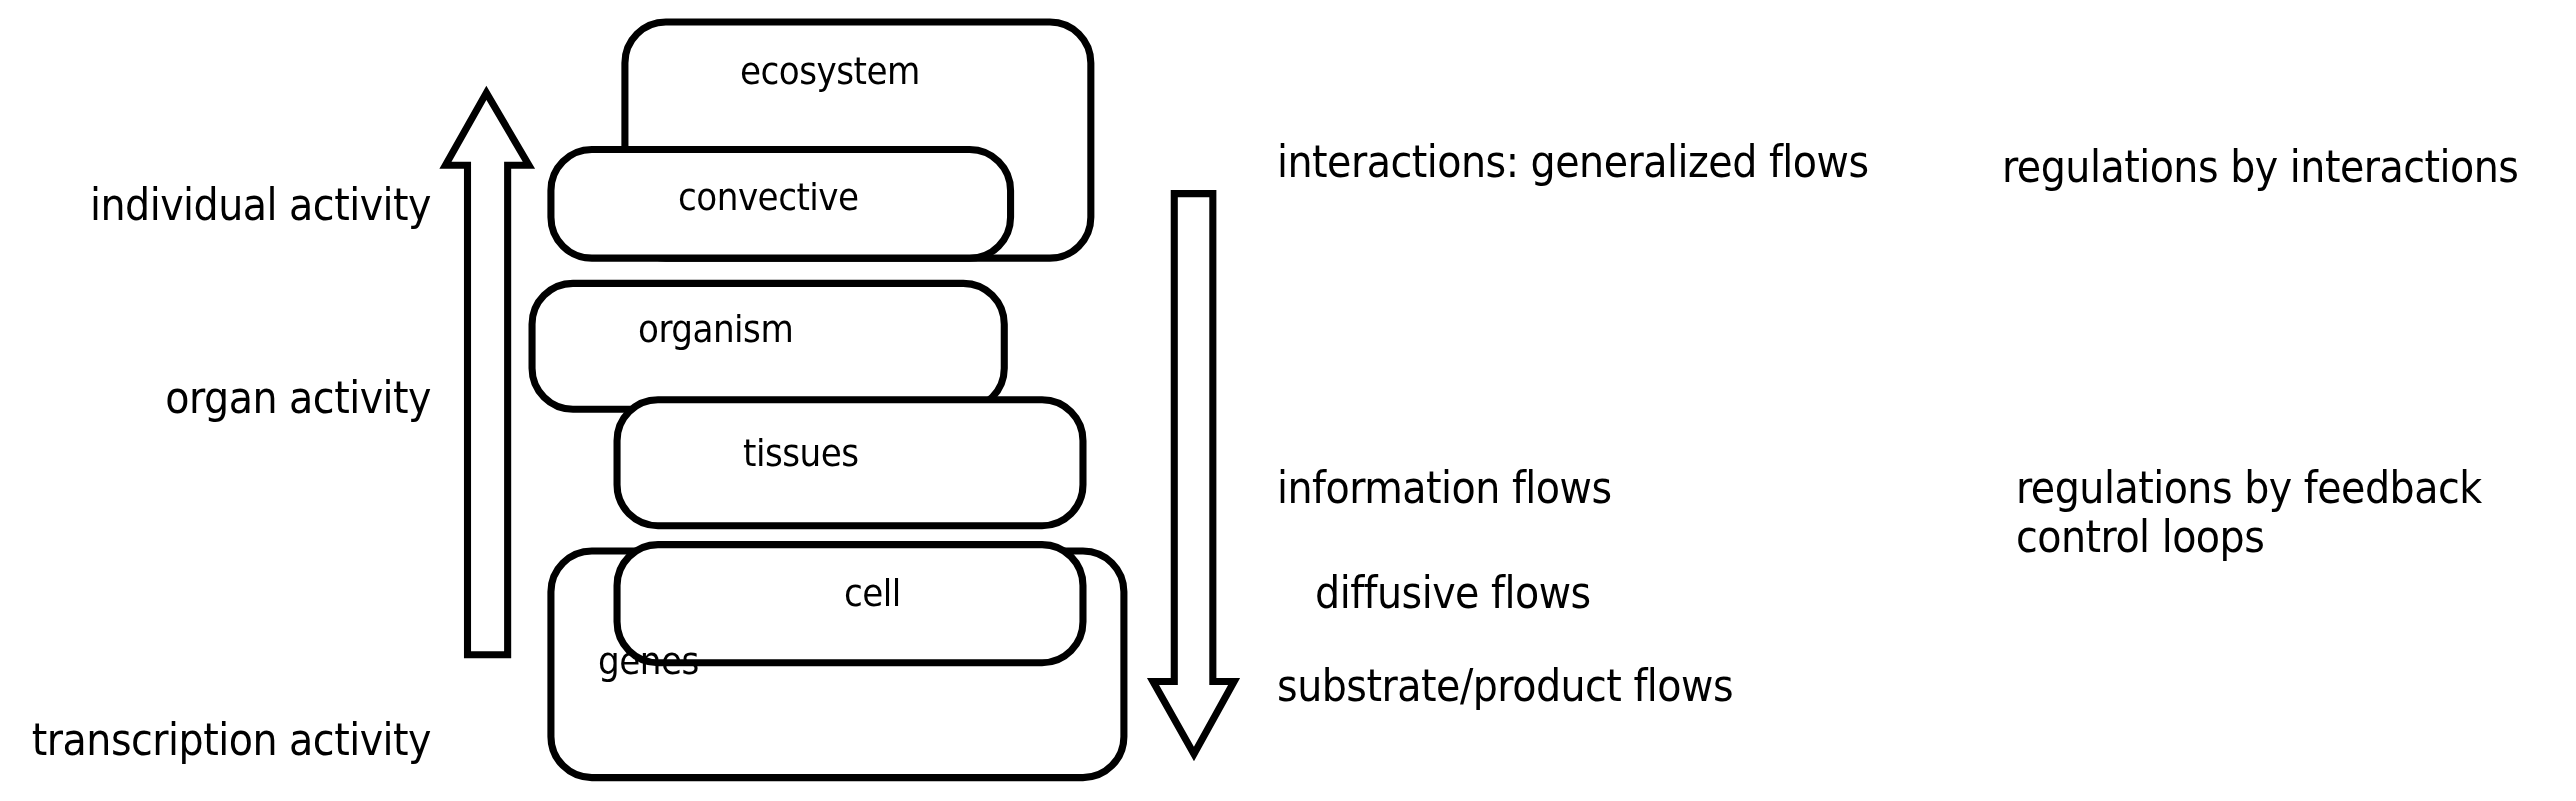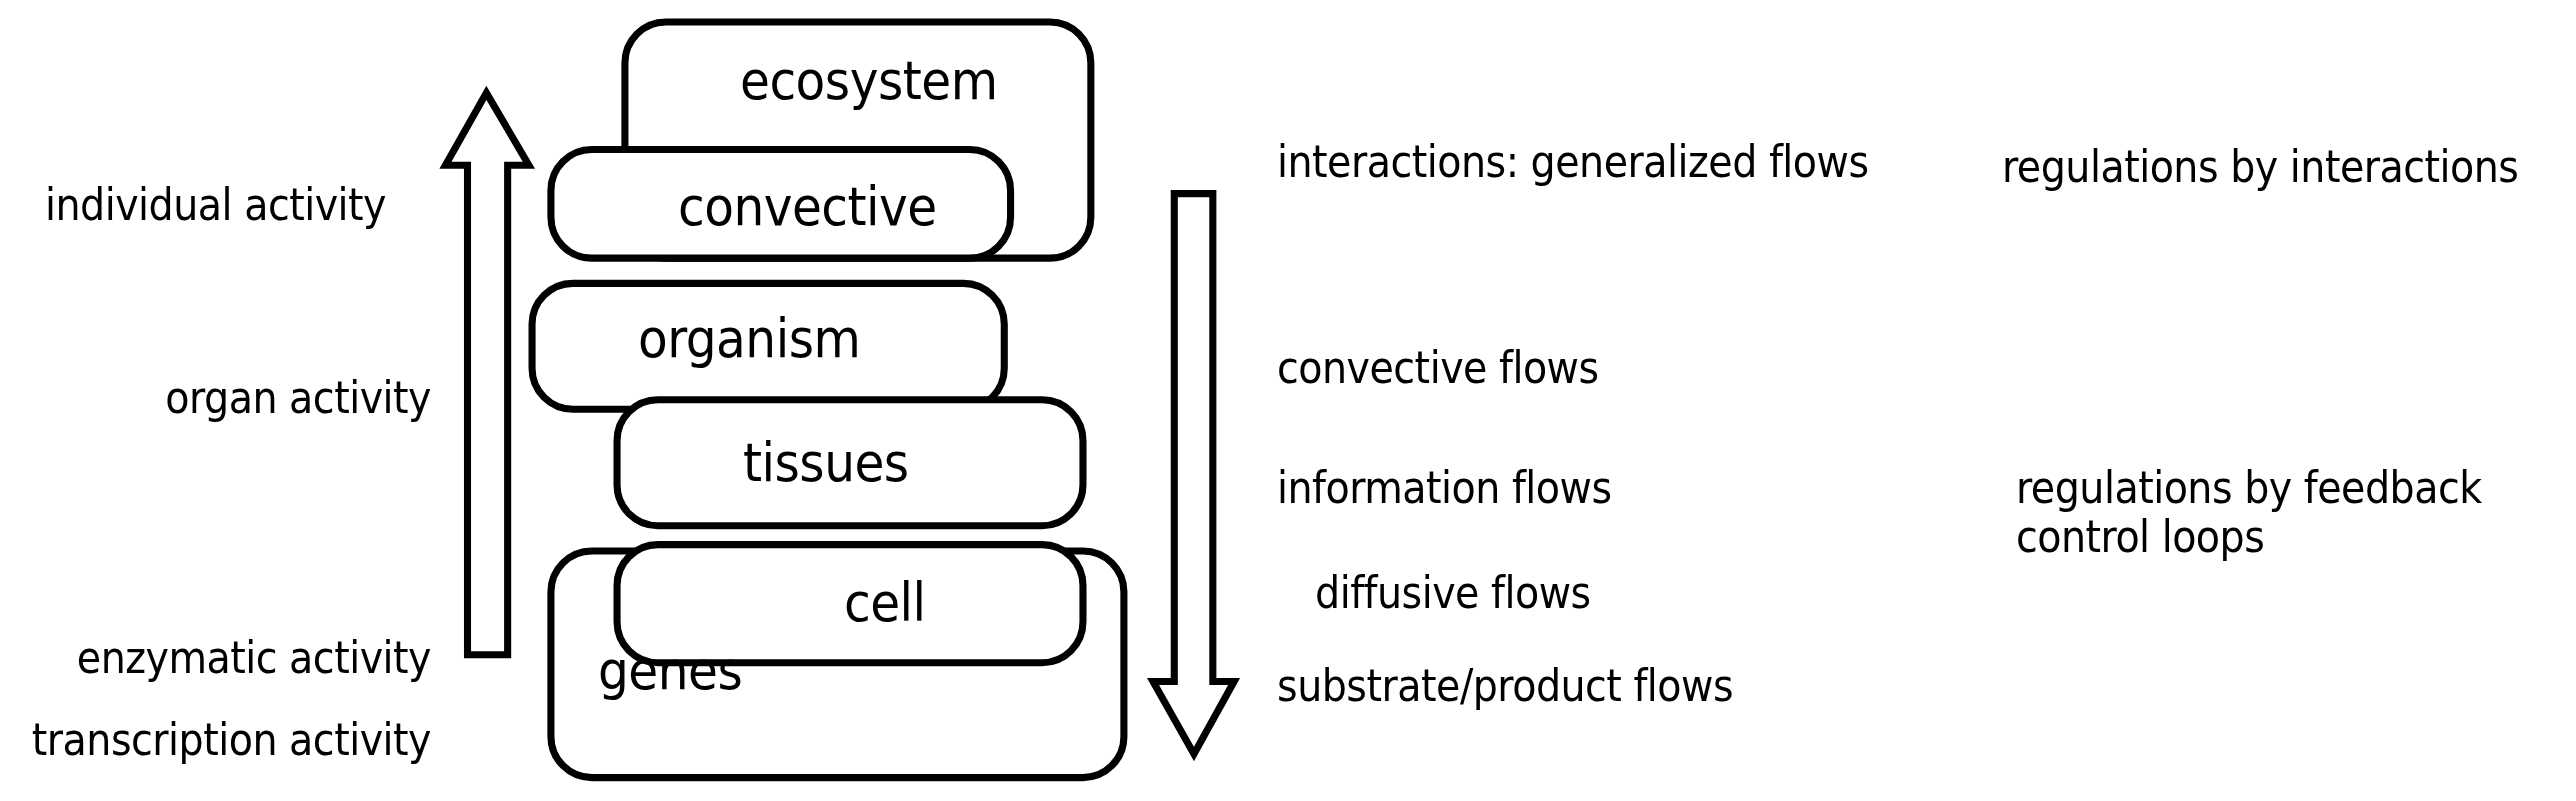--- a/index.html
+++ b/index.html
@@ -34,21 +34,21 @@
     white-space: nowrap;
     font-weight: 400;
   }
   .lbl.two-line {
     white-space: pre-line;
     line-height: 1.12;
   }
   .box-label {
     position: absolute;
     color: #000000;
-    font-size: 54px;
+    font-size: 38px;
     letter-spacing: -0.5px;
     white-space: nowrap;
     font-weight: 400;
   }
   
   .left-col {
     text-align: right;
   }
   .arrow-outline {
     fill: #ffffff;
@@ -92,31 +92,29 @@
 
   <div class="box-label" style="left:638px; top:307px;">organism</div>
 
   <div class="box-label" style="left:743px; top:431px;">tissues</div>
 
   <div class="box-label" style="left:844px; top:571px;">cell</div>
 
   <div class="box-label" style="left:598px; top:639px;">genes</div>
 
 
-  <div class="lbl left-col" style="left:0px; top:183px; width:431px;text-align:center;">individual activity</div>
+  <div class="lbl left-col" style="left:0px; top:183px; width:431px;">individual activity</div>
 
   <div class="lbl left-col" style="left:0px; top:376px; width:431px;">organ activity</div>
 
-  <div class="lbl left-col" style="left:0px; top:636px; width:431px;">enzymatic activity</div>
 
   <div class="lbl left-col" style="left:0px; top:718px; width:431px;">transcription activity</div>
 
   <div class="lbl" style="left:1277px; top:140px;">interactions: generalized flows</div>
 
-  <div class="lbl" style="left:1277px; top:346px;">convective flows</div>
 
   <div class="lbl" style="left:1277px; top:438px;margin-top:28px;">information flows</div>
 
   <div class="lbl" style="left:1315px; top:571px;">diffusive flows</div>
 
   <div class="lbl" style="left:1277px; top:664px;">substrate/product flows</div>
 
   <div class="lbl" style="left:2002px; top:145px;">regulations by interactions</div>
 
   <div class="lbl two-line" style="left:2016px; top:463px;">regulations by feedback

